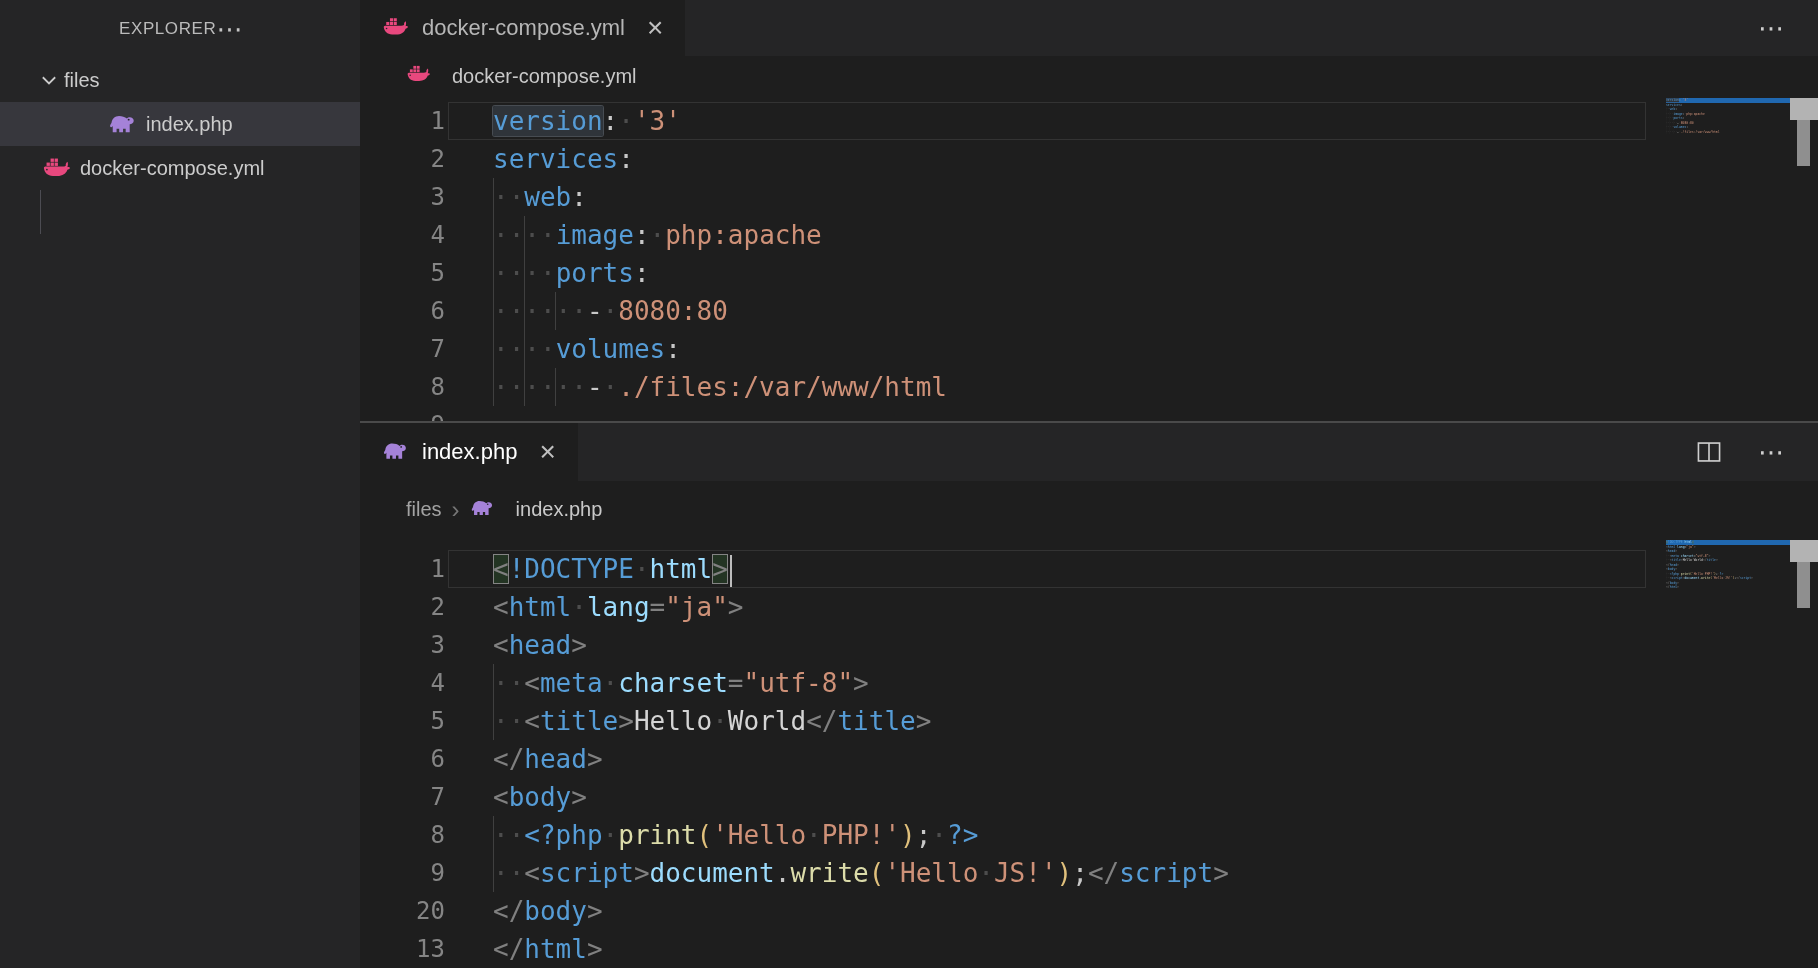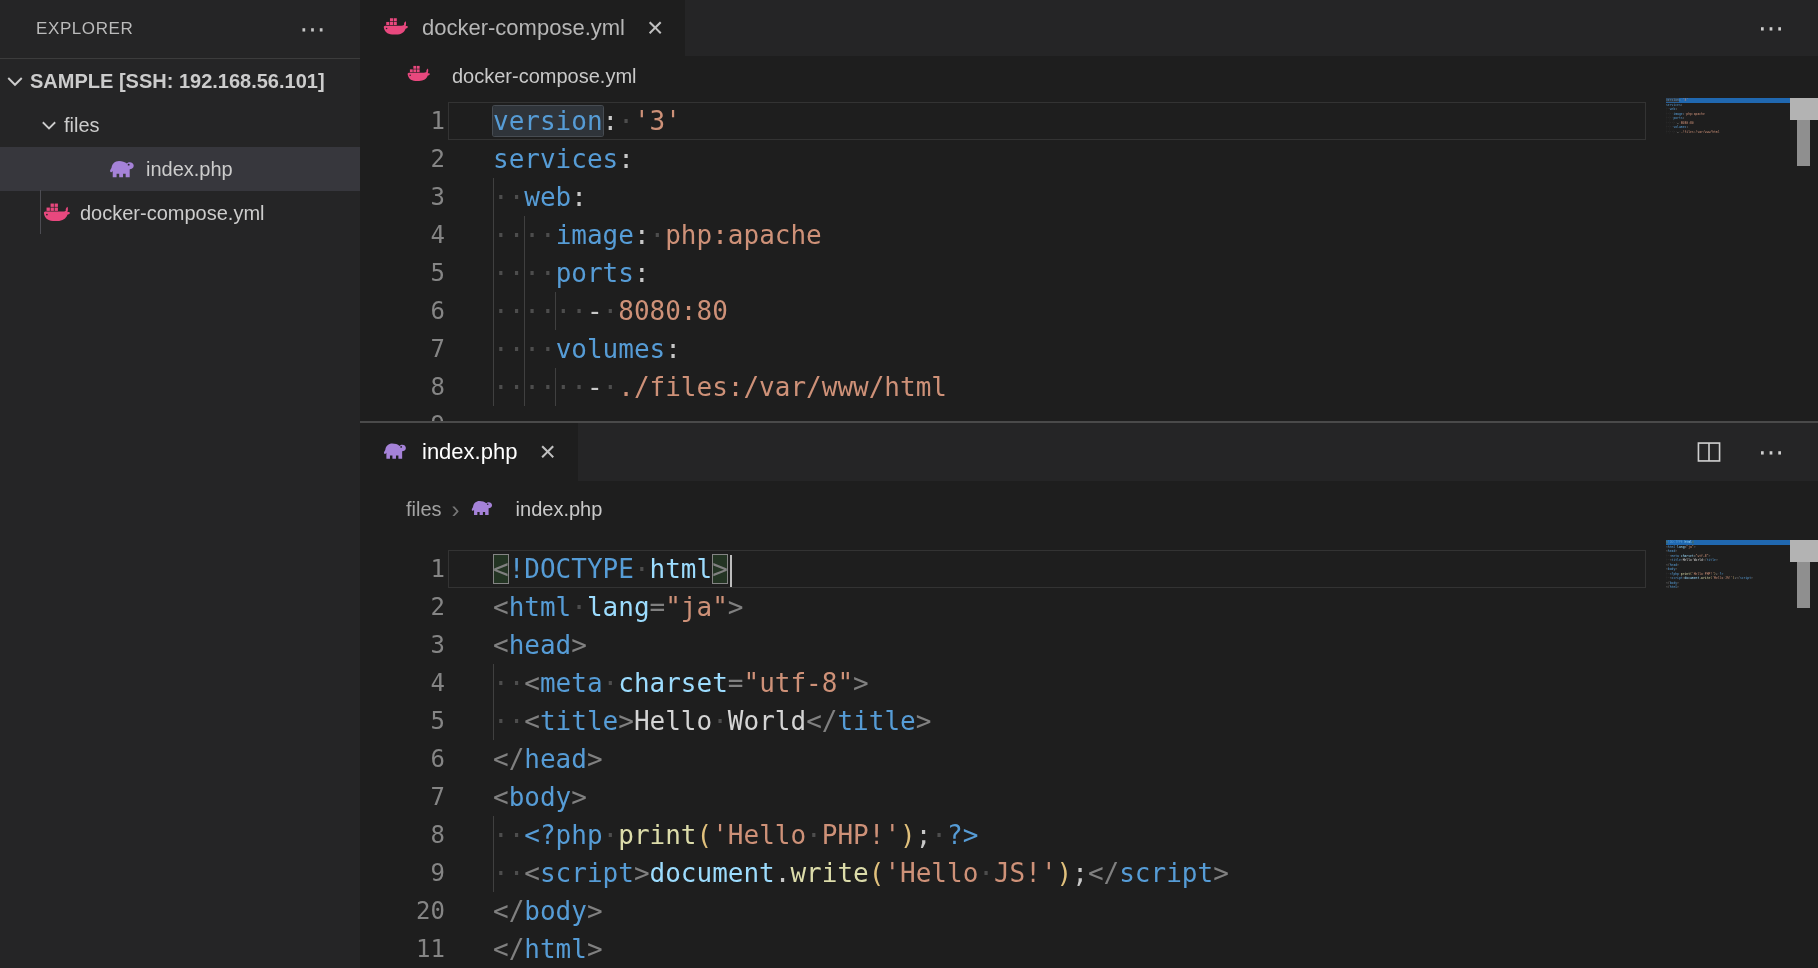--- a/index.html
+++ b/index.html
@@ -1,20 +1,20 @@
 <!DOCTYPE html>
 <html><head>
 <meta charset="utf-8">
 <style>
   html,body{margin:0;padding:0;background:#1e1e1e;}
   #app{position:relative;width:1818px;height:968px;background:#1e1e1e;overflow:hidden;
        font-family:"Liberation Sans",sans-serif;color:#cccccc;}
   
   #sidebar{position:absolute;left:0;top:0;width:360px;height:968px;background:#252526;}
-  .side-header{height:58px;display:flex;align-items:center;justify-content:space-between;
+  .side-header{height:58px;display:flex;align-items:center;justify-content:center;
        padding:0 34px 0 36px;color:#bbbbbb;font-size:17px;letter-spacing:.6px;}
   .more-glyph{font-size:26px;color:#c5c5c5;cursor:pointer;line-height:10px;}
   .row{height:44px;display:flex;align-items:center;font-size:20px;color:#cccccc;position:relative;}
   .row.bold{font-weight:bold;}
   .row.divided{border-top:1px solid #3c3c3c;}
   .row.selected{background:#37373d;}
   .twisty{width:30px;height:30px;flex:none;display:flex;align-items:center;justify-content:center;}
   .ficon{width:28px;height:28px;flex:none;margin-right:10px;}
   .tree-guide{position:absolute;left:40px;width:1px;background:#4c4c52;}
   
@@ -62,28 +62,20 @@
 </head>
 <body>
 
 <div id="app">
   <aside id="sidebar">
     <div class="side-header">
       <span>EXPLORER</span>
       <span class="more-glyph">⋯</span>
     </div>
     <div id="side-rows">
-        <div class="row bold divided">
-          <span class="twisty">
-            <svg viewBox="0 0 16 16" width="24" height="24">
-              <path d="M3.5 6 8 10.5 12.5 6" fill="none" stroke="#cccccc" stroke-width="1.3"></path>
-            </svg>
-          </span>
-          <span>SAMPLE [SSH: 192.168.56.101]</span>
-        </div>
         <div class="row" style="padding-left: 34px;">
           <span class="twisty">
             <svg viewBox="0 0 16 16" width="22" height="22">
               <path d="M3.5 6 8 10.5 12.5 6" fill="none" stroke="#cccccc" stroke-width="1.3"></path>
             </svg>
           </span>
           <span>files</span>
         </div>
         <div class="row selected" style="padding-left: 108px;">
           <span class="ficon"><svg viewBox="0 0 16 16" width="28" height="28">
@@ -217,21 +209,21 @@
         <div class="code-line"><span class="ln">1</span><span class="lc"><span class="tk pun bm">&lt;</span><span class="tk key">!DOCTYPE</span><span class="tk ws">·</span><span class="tk attr">html</span><span class="tk pun bm">&gt;</span><span class="cursor"></span></span></div>
         <div class="code-line"><span class="ln">2</span><span class="lc"><span class="tk pun">&lt;</span><span class="tk key">html</span><span class="tk ws">·</span><span class="tk attr">lang</span><span class="tk pun">=</span><span class="tk str">"ja"</span><span class="tk pun">&gt;</span></span></div>
         <div class="code-line"><span class="ln">3</span><span class="lc"><span class="tk pun">&lt;</span><span class="tk key">head</span><span class="tk pun">&gt;</span></span></div>
         <div class="code-line"><span class="ln">4</span><span class="lc"><span class="guide" style="left: 48px;"></span><span class="tk ws">··</span><span class="tk pun">&lt;</span><span class="tk key">meta</span><span class="tk ws">·</span><span class="tk attr">charset</span><span class="tk pun">=</span><span class="tk str">"utf-8"</span><span class="tk pun">&gt;</span></span></div>
         <div class="code-line"><span class="ln">5</span><span class="lc"><span class="guide" style="left: 48px;"></span><span class="tk ws">··</span><span class="tk pun">&lt;</span><span class="tk key">title</span><span class="tk pun">&gt;</span><span class="tk txt">Hello</span><span class="tk ws">·</span><span class="tk txt">World</span><span class="tk pun">&lt;/</span><span class="tk key">title</span><span class="tk pun">&gt;</span></span></div>
         <div class="code-line"><span class="ln">6</span><span class="lc"><span class="tk pun">&lt;/</span><span class="tk key">head</span><span class="tk pun">&gt;</span></span></div>
         <div class="code-line"><span class="ln">7</span><span class="lc"><span class="tk pun">&lt;</span><span class="tk key">body</span><span class="tk pun">&gt;</span></span></div>
         <div class="code-line"><span class="ln">8</span><span class="lc"><span class="guide" style="left: 48px;"></span><span class="tk ws">··</span><span class="tk key">&lt;?php</span><span class="tk ws">·</span><span class="tk fn">print</span><span class="tk brk">(</span><span class="tk str">'Hello</span><span class="tk ws">·</span><span class="tk str">PHP!'</span><span class="tk brk">)</span><span class="tk op">;</span><span class="tk ws">·</span><span class="tk key">?&gt;</span></span></div>
         <div class="code-line"><span class="ln">9</span><span class="lc"><span class="guide" style="left: 48px;"></span><span class="tk ws">··</span><span class="tk pun">&lt;</span><span class="tk key">script</span><span class="tk pun">&gt;</span><span class="tk attr">document</span><span class="tk op">.</span><span class="tk fn">write</span><span class="tk brk">(</span><span class="tk str">'Hello</span><span class="tk ws">·</span><span class="tk str">JS!'</span><span class="tk brk">)</span><span class="tk op">;</span><span class="tk pun">&lt;/</span><span class="tk key">script</span><span class="tk pun">&gt;</span></span></div>
         <div class="code-line"><span class="ln">20</span><span class="lc"><span class="tk pun">&lt;/</span><span class="tk key">body</span><span class="tk pun">&gt;</span></span></div>
-        <div class="code-line"><span class="ln">11</span><span class="lc"><span class="tk pun">&lt;/</span><span class="tk key">html</span><span class="tk pun">&gt;</span></span></div>
+        <div class="code-line"><span class="ln">13</span><span class="lc"><span class="tk pun">&lt;/</span><span class="tk key">html</span><span class="tk pun">&gt;</span></span></div>
         <div class="minimap">
           <div class="mm-band" style="top: 2px; background: rgb(32, 104, 176);"></div>
           <div class="mm-content" style="margin-top: 2px;">
             <div class="code-line"><span class="lc" style="padding-left: 0px;"><span class="tk pun bm">&lt;</span><span class="tk key">!DOCTYPE</span><span class="tk ws">·</span><span class="tk attr">html</span><span class="tk pun bm">&gt;</span></span></div>
             <div class="code-line"><span class="lc" style="padding-left: 0px;"><span class="tk pun">&lt;</span><span class="tk key">html</span><span class="tk ws">·</span><span class="tk attr">lang</span><span class="tk pun">=</span><span class="tk str">"ja"</span><span class="tk pun">&gt;</span></span></div>
             <div class="code-line"><span class="lc" style="padding-left: 0px;"><span class="tk pun">&lt;</span><span class="tk key">head</span><span class="tk pun">&gt;</span></span></div>
             <div class="code-line"><span class="lc" style="padding-left: 0px;"><span class="guide" style="left: 0px;"></span><span class="tk ws">··</span><span class="tk pun">&lt;</span><span class="tk key">meta</span><span class="tk ws">·</span><span class="tk attr">charset</span><span class="tk pun">=</span><span class="tk str">"utf-8"</span><span class="tk pun">&gt;</span></span></div>
             <div class="code-line"><span class="lc" style="padding-left: 0px;"><span class="guide" style="left: 0px;"></span><span class="tk ws">··</span><span class="tk pun">&lt;</span><span class="tk key">title</span><span class="tk pun">&gt;</span><span class="tk txt">Hello</span><span class="tk ws">·</span><span class="tk txt">World</span><span class="tk pun">&lt;/</span><span class="tk key">title</span><span class="tk pun">&gt;</span></span></div>
             <div class="code-line"><span class="lc" style="padding-left: 0px;"><span class="tk pun">&lt;/</span><span class="tk key">head</span><span class="tk pun">&gt;</span></span></div>
             <div class="code-line"><span class="lc" style="padding-left: 0px;"><span class="tk pun">&lt;</span><span class="tk key">body</span><span class="tk pun">&gt;</span></span></div>

